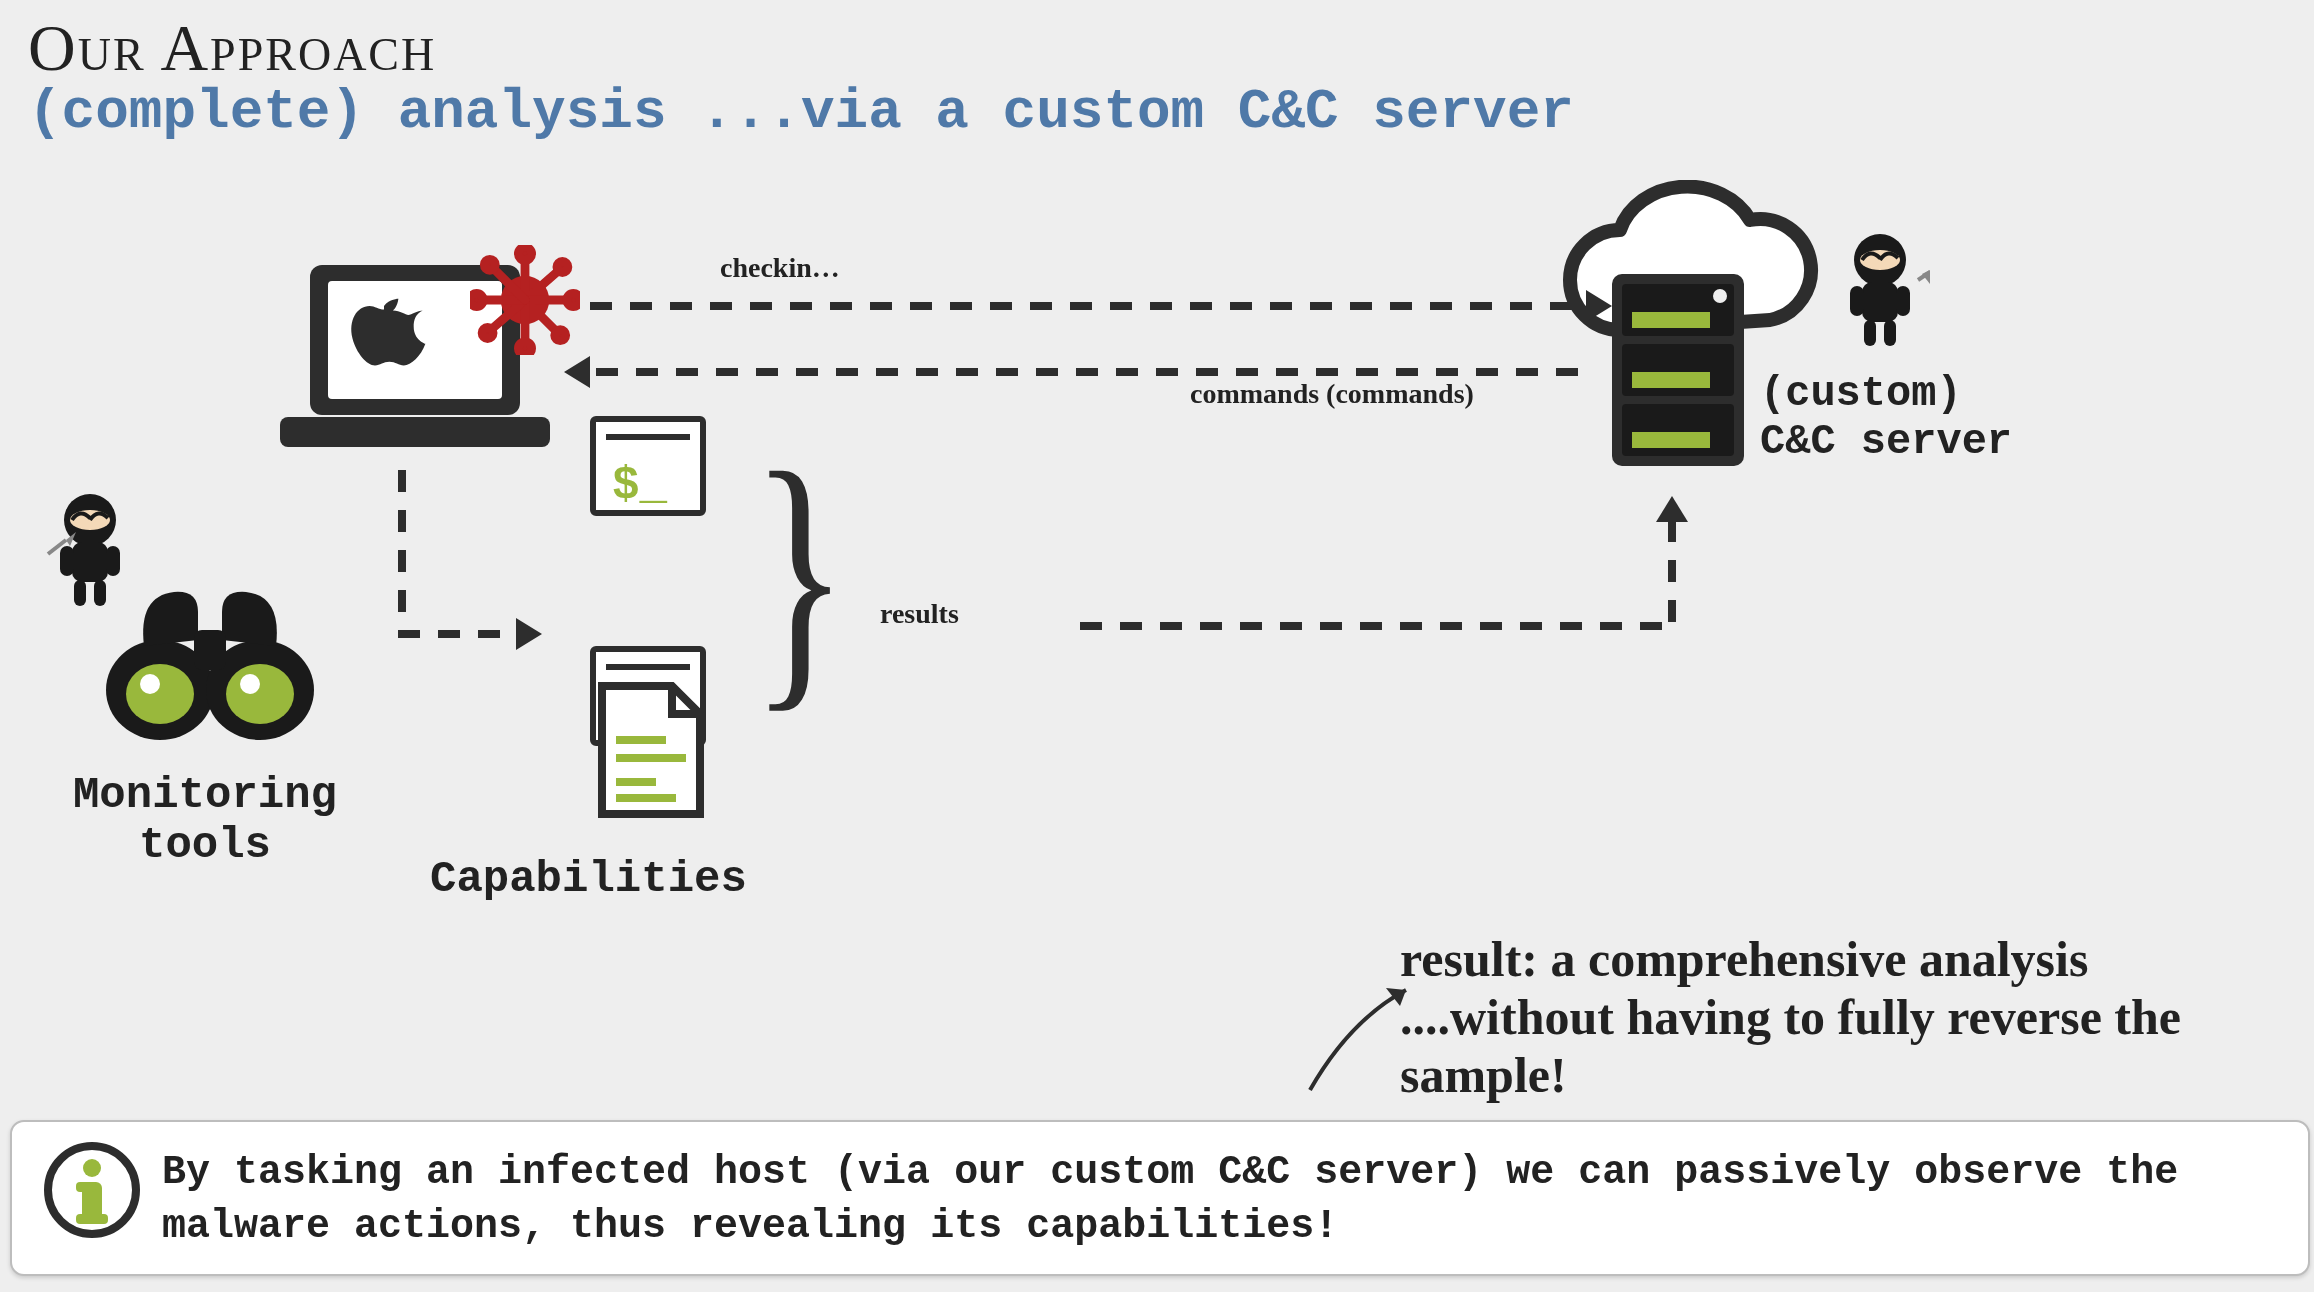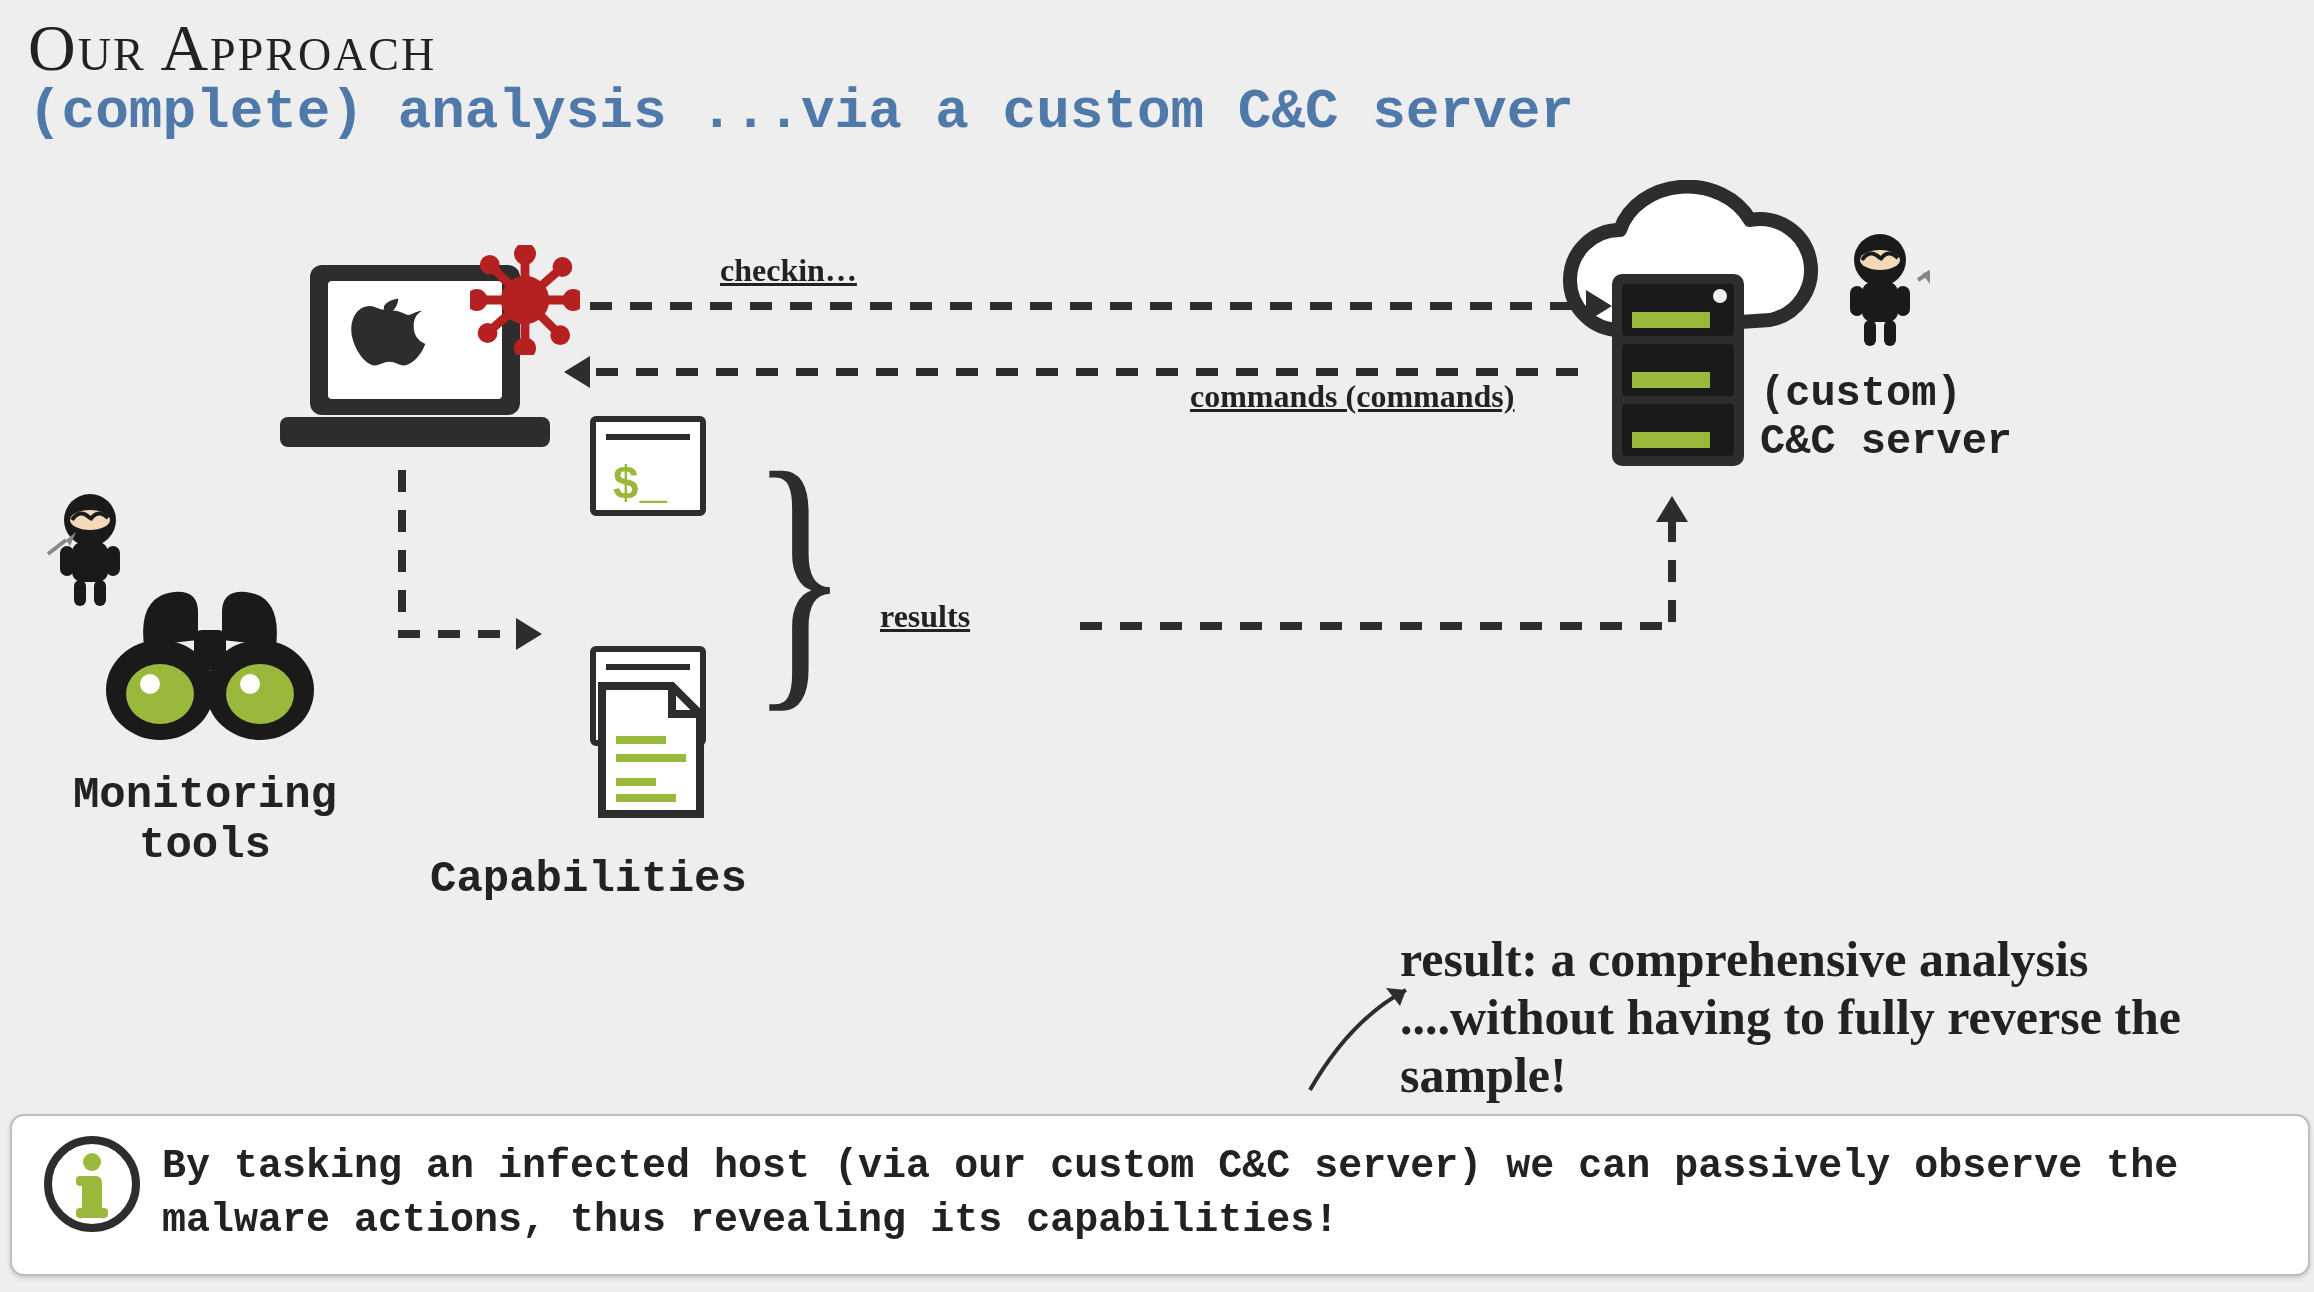--- a/index.html
+++ b/index.html
@@ -68,28 +68,28 @@
 
   
   .brace { font-size:290px; line-height:1; color:#2d2d2d; font-family:Georgia,serif; font-weight:500; transform:scaleX(0.7); }
 
   
   .info-box {
     position:absolute; left:10px; right:4px; bottom:16px;
     background:#fff;
     border:2px solid #bdbdbd;
     border-radius:14px;
-    padding:24px 30px 26px 150px;
+    padding:24px 30px 20px 150px;
     box-shadow: 0 2px 4px rgba(0,0,0,0.15);
   }
   .info-icon { position:absolute; left:30px; top:18px; width:100px; height:100px; }
   .info-text { font-family:"Courier New",monospace; font-weight:700; font-size:40px; color:#222; line-height:1.35; }
 
   .label { font-size:44px; }
-  .hand-lg { font-size:32px;text-decoration:underline; }
+  .hand-lg { font-size:28px; }
   .hand-md { font-size:50px; }
 
   .server-label { line-height:1.15; }
 
   
   .curve { stroke:#2d2d2d; stroke-width:4; fill:none; }
 </style>
 </head>
 <body>
 

